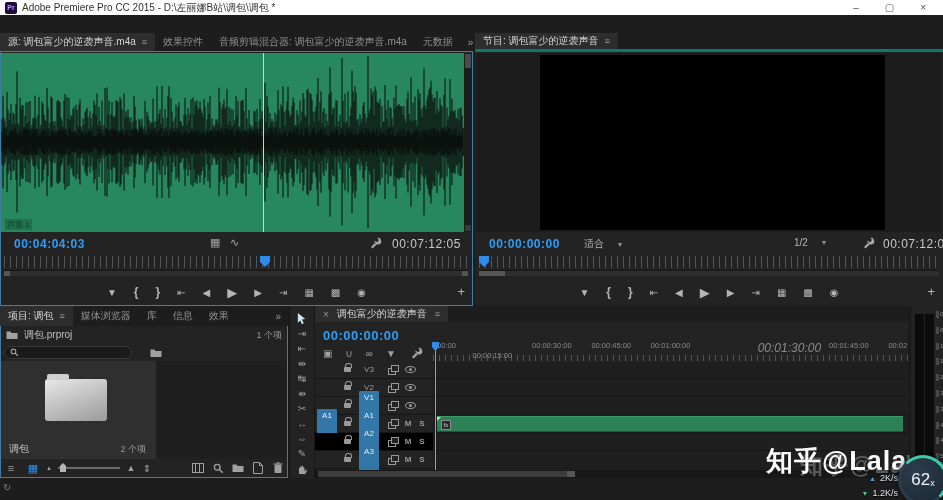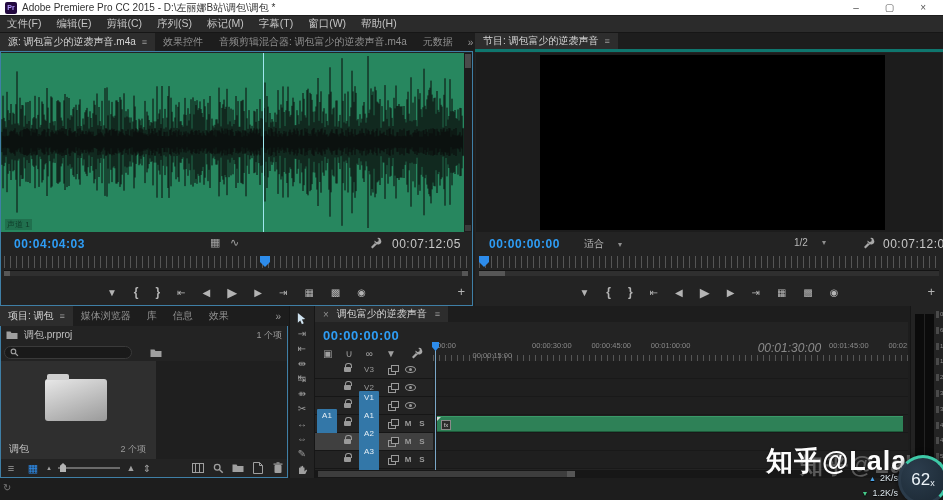--- a/index.html
+++ b/index.html
@@ -104,30 +104,20 @@
   <div class="titlebar r">
     <span class="pr-icon">Pr</span>
     <span>Adobe Premiere Pro CC 2015 - D:\左丽娜B站\调包\调包 *</span>
     <span class="win-controls">
       <span>–</span>
       <span>▢</span>
       <span>×</span>
     </span>
   </div>
 
-  <div class="menubar r" id="menubar">
-      <span>文件(F)</span>
-      <span>编辑(E)</span>
-      <span>剪辑(C)</span>
-      <span>序列(S)</span>
-      <span>标记(M)</span>
-      <span>字幕(T)</span>
-      <span>窗口(W)</span>
-      <span>帮助(H)</span>
-    </div>
 
   <div class="panel focused" style="left:0;top:33px;width:473px;height:273px;">
     <div class="tabbar" style="border-bottom:1px solid #3f7fa6;">
       <span class="tab active">
         <span>源: 调包富少的逆袭声音.m4a</span>
         <span class="pmenu">≡</span>
       </span>
       <span id="src-tabs" style="display:flex;">
           <span class="tab">效果控件</span>
           <span class="tab">音频剪辑混合器: 调包富少的逆袭声音.m4a</span>
@@ -431,21 +421,21 @@
           <span style="width: 28px; display: inline-flex; justify-content: center;">
             <span class="badge">A1</span>
           </span>
           <span style="width: 18px; display: inline-flex; justify-content: center;">
             <span class="synclock"></span>
           </span>
           <span class="ms" style="width: 14px; text-align: center;">M</span>
           <span class="ms" style="width: 14px; text-align: center;">S</span>
         </div>
         <div class="trackcontent" style="top: 54px;"></div>
-        <div class="trackrow" style="top: 72px; background: #404040;">
+        <div class="trackrow" style="top: 72px; background: #000000;">
           <span style="width: 24px; display: inline-flex; justify-content: center;"></span>
           <span style="width: 16px; display: inline-flex; justify-content: center;">
             <span class="lock"></span>
           </span>
           <span style="width: 28px; display: inline-flex; justify-content: center;">
             <span class="badge">A2</span>
           </span>
           <span style="width: 18px; display: inline-flex; justify-content: center;">
             <span class="synclock"></span>
           </span>

